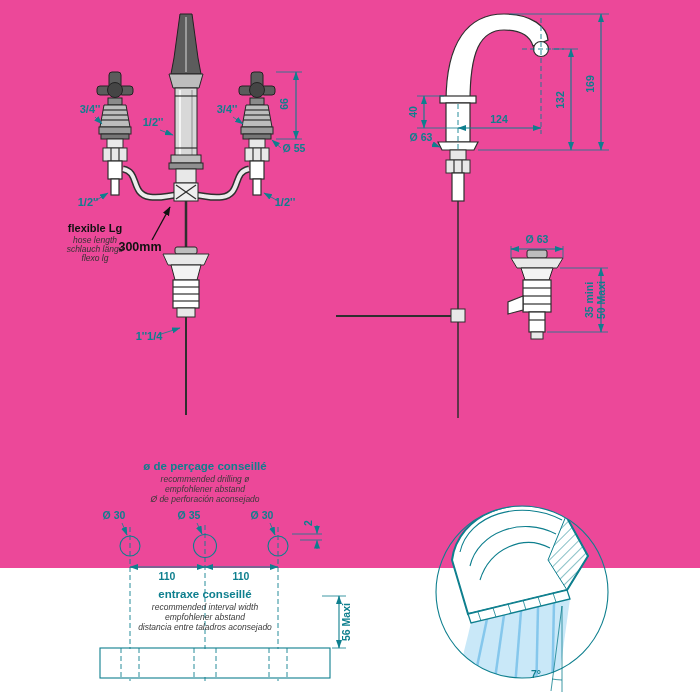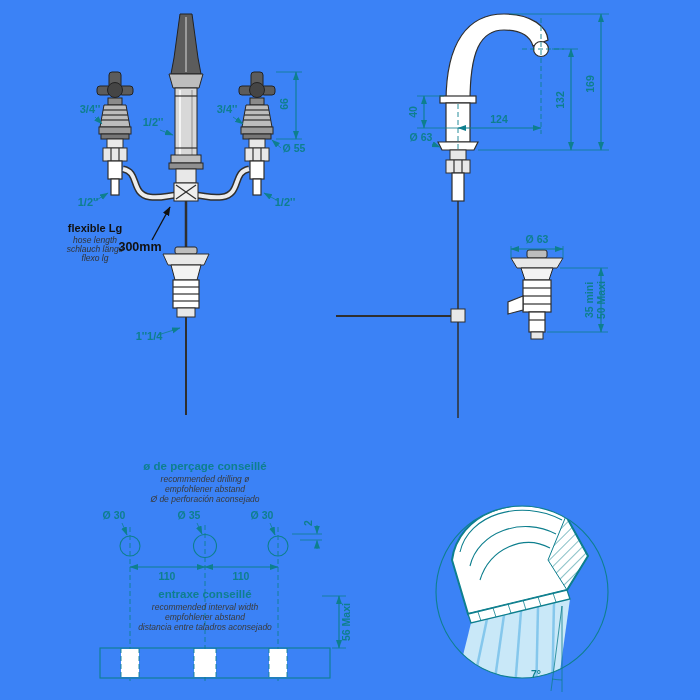--- a/index.html
+++ b/index.html
@@ -1,16 +1,16 @@
 <!DOCTYPE html>
 <html><head>
 <meta charset="utf-8">
 <style>
   html,body{margin:0;padding:0;background:#fff;width:700px;height:700px;overflow:hidden;}
-  #stage{width:700px;height:700px;position:relative;background:#3b82f6;}
+  #stage{width:700px;height:568px;position:relative;background:#ec4899;}
   svg text{font-family:"Liberation Sans", sans-serif;}
   .dimtxt{fill:#0e7f8e;font-size:10.5px;font-weight:700;}
   .lbltxt{fill:#0e7f8e;font-size:11px;font-weight:700;}
   .titletxt{fill:#0e7f8e;font-size:11.5px;font-weight:700;}
   .subtxt{fill:#3a3a3a;font-size:8.5px;font-style:italic;}
   .blktitle{fill:#111;font-size:11px;font-weight:700;}
   .blksub{fill:#333;font-size:8.5px;font-style:italic;}
   .blkbig{fill:#111;font-size:12.5px;font-weight:700;}
   .sT{stroke:#0e7f8e;stroke-width:1.1;fill:none;}
   .sTthin{stroke:#0e7f8e;stroke-width:0.8;fill:none;}

